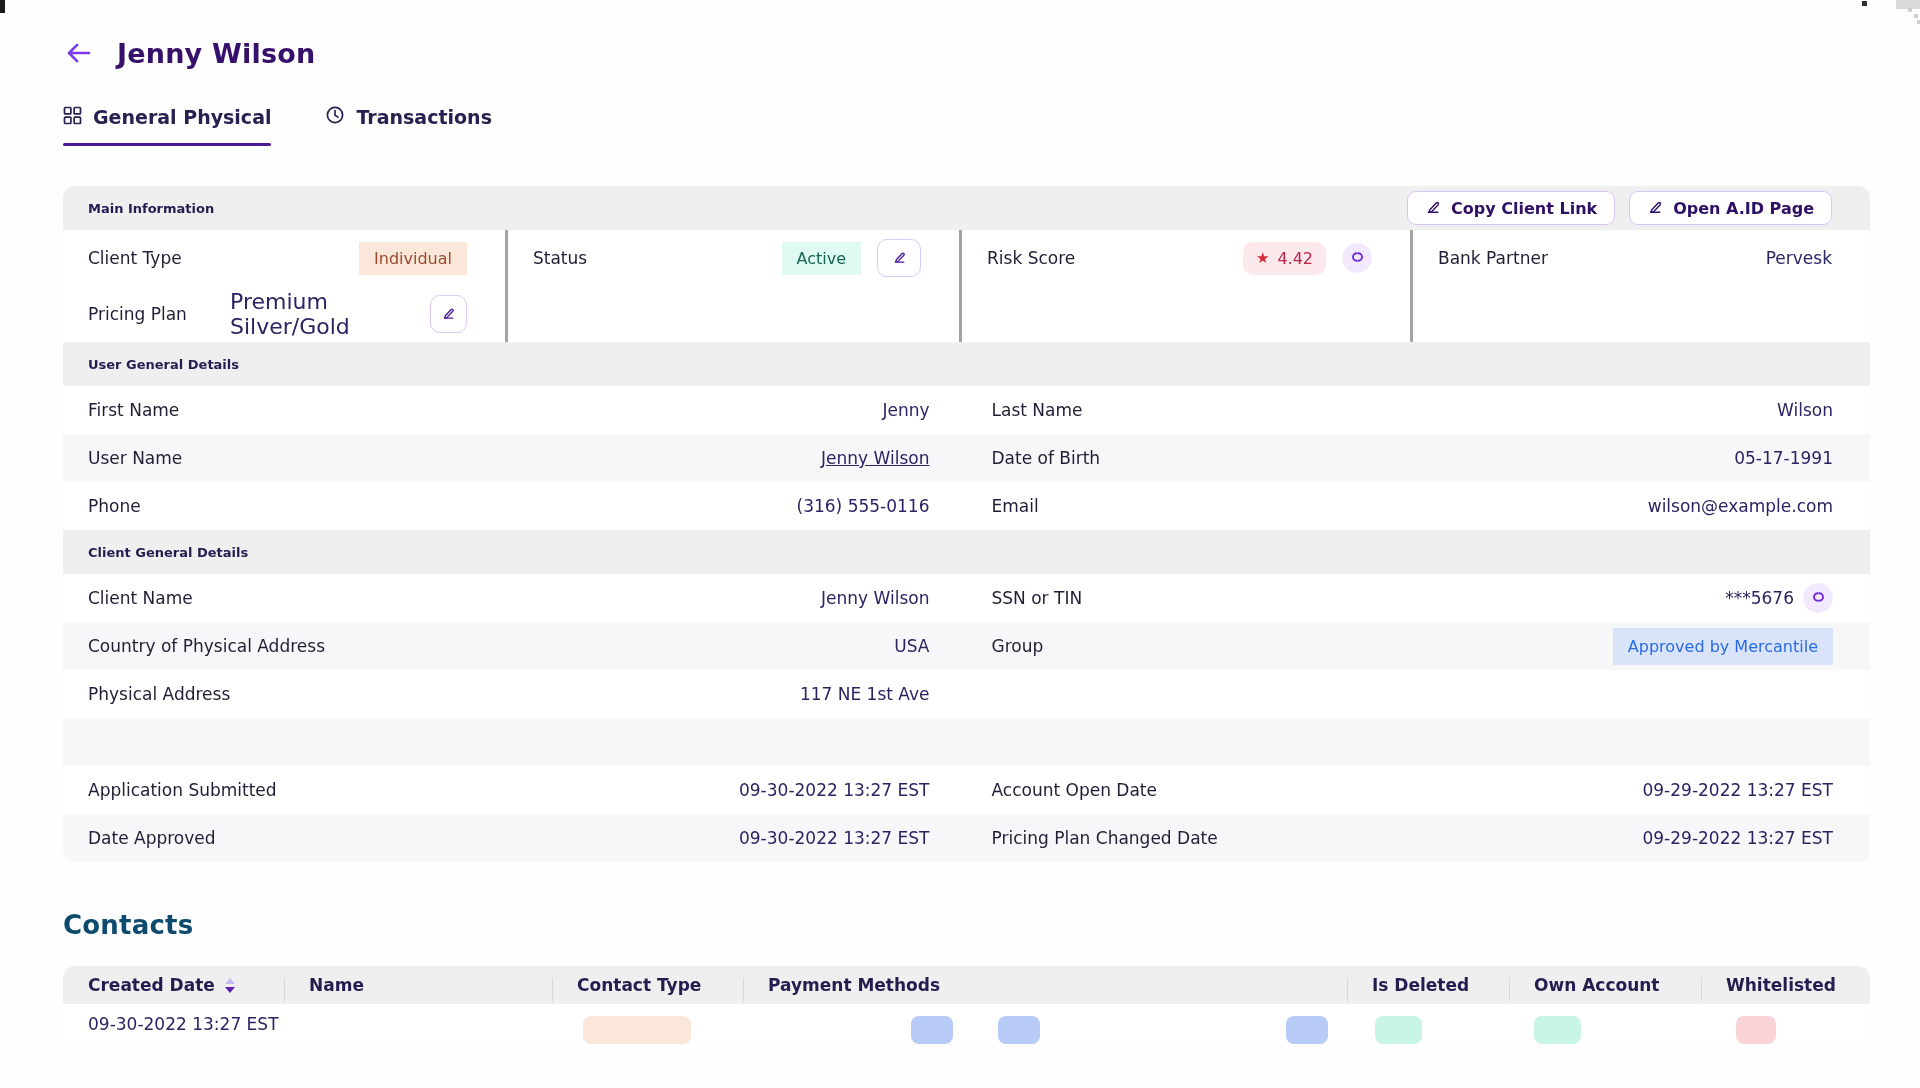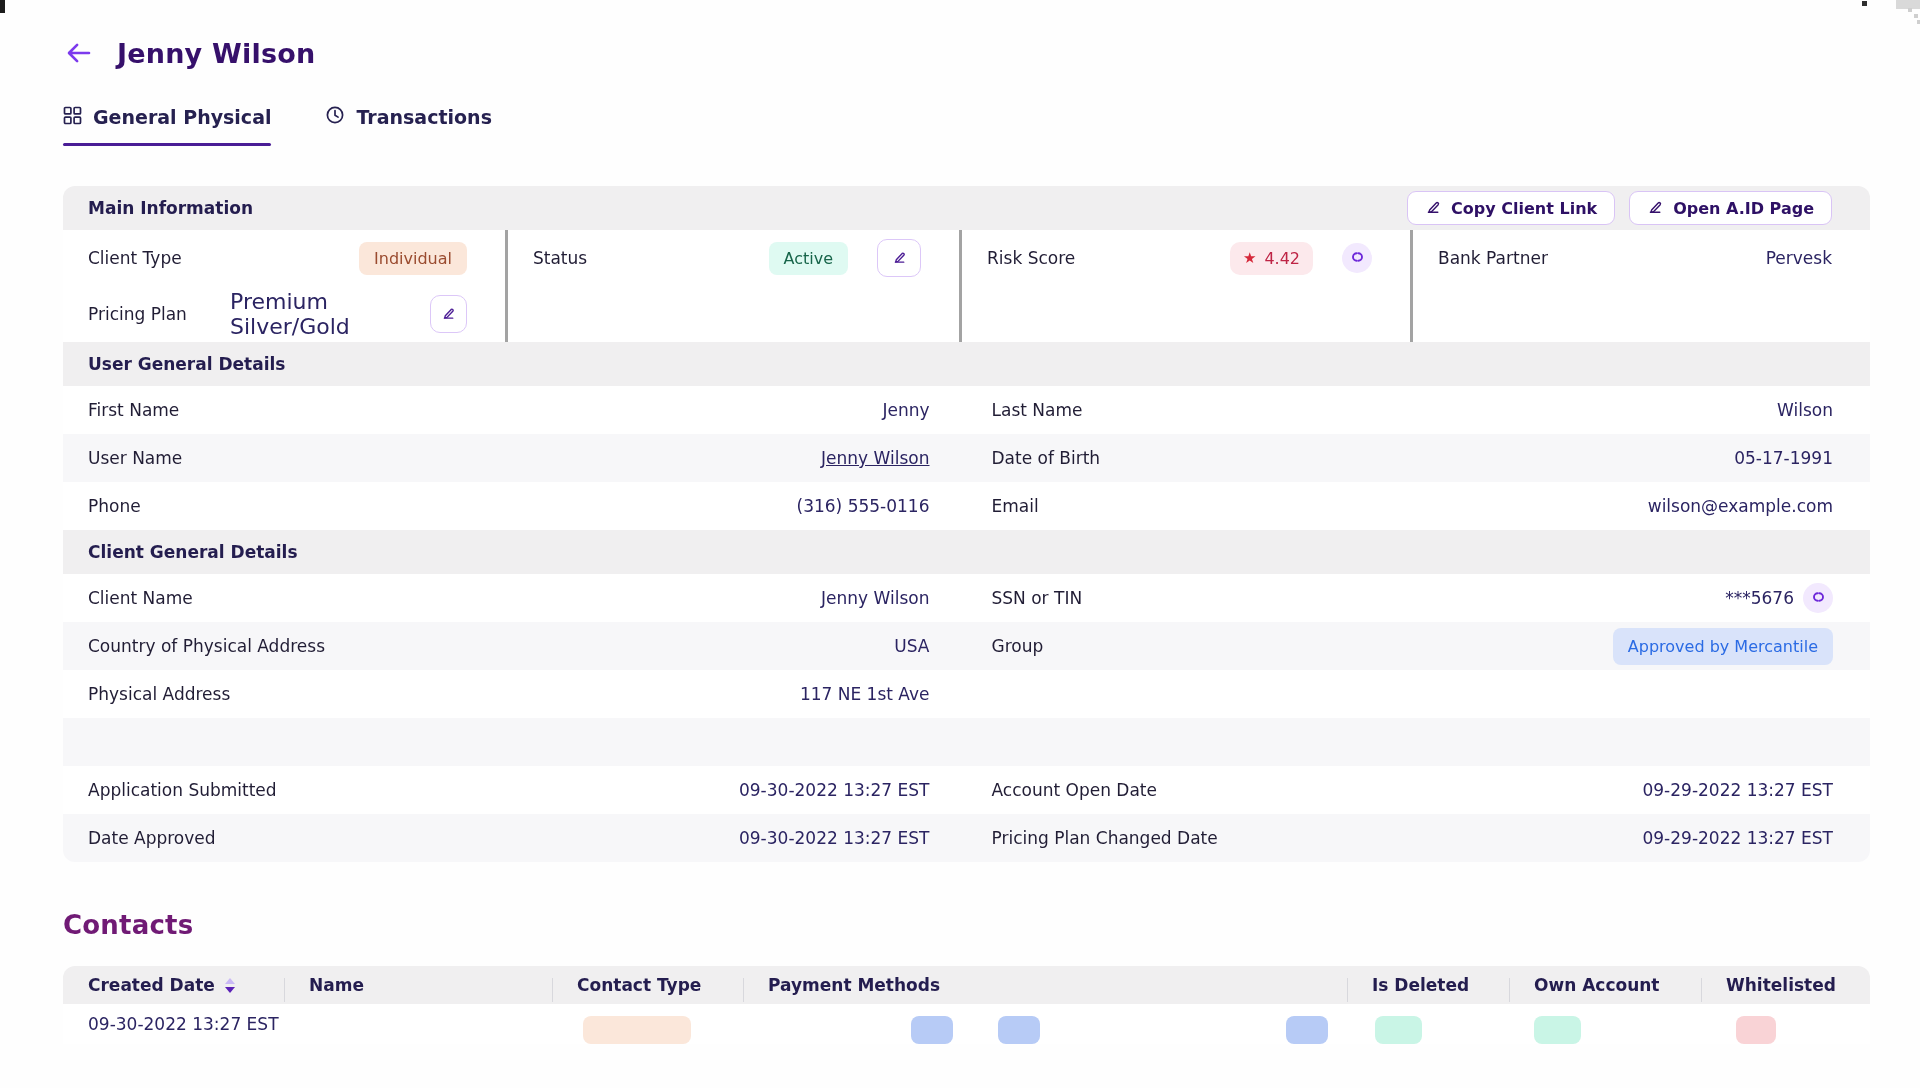--- a/index.html
+++ b/index.html
@@ -12,52 +12,52 @@
   .page-header{display:flex;align-items:center;gap:22px;padding:36px 0 0 63px;height:36px}
   .back-btn{width:32px;height:32px;border:none;background:transparent;padding:0;cursor:pointer;display:flex;align-items:center;justify-content:center}
   .page-title{margin:0;font-size:27px;line-height:36px;font-weight:700;color:#36106b;letter-spacing:.2px}
   
   .tabs{display:flex;gap:54px;margin:32px 0 0 63px;height:42px}
   .tab{display:flex;align-items:center;gap:11px;font-size:19px;font-weight:600;color:#262150;position:relative;cursor:pointer;padding-bottom:16px}
   .tab.active::after{content:"";position:absolute;left:0;right:0;bottom:0;height:3px;background:#4a1d96;border-radius:3px}
   
   .card{margin:40px 0 0 63px;width:1807px;border-radius:12px;overflow:hidden;background:#fff;box-sizing:border-box}
   .section-head{height:44px;background:#f0eff0;display:flex;align-items:center;justify-content:space-between;padding:0 38px 0 25px;box-sizing:border-box}
-  .section-title{font-size:17px;font-weight:600;color:#241d4f}
+  .section-title{font-size:13px;font-weight:600;color:#241d4f}
   .head-actions{display:flex;gap:14px}
   .action-btn{height:34px;border:1px solid #d9c4f5;border-radius:9px;background:#fff;display:flex;align-items:center;gap:10px;padding:0 17px;font-size:16px;font-weight:600;color:#2e1065;font-family:inherit;cursor:pointer}
   
   .main-grid{display:grid;grid-template-columns:445px 454px 451px 457px;background:#fff}
   .mcell{height:56px;display:flex;align-items:center;justify-content:space-between;padding:0 38px 0 25px;box-sizing:border-box;border-right:3px solid #a3a3a3}
   .mcell.no-border{border-right:none}
   .mlabel{font-size:17px;color:#211d35}
   .mvalue{font-size:17px;color:#2b2462;font-weight:500}
-  .badge{font-size:16px;padding:7px 15px;border-radius:8px;white-space:nowrap}
+  .badge{font-size:16px;padding:7px 15px;border-radius:0;white-space:nowrap}
   .badge-individual{background:#fbe7da;color:#9a4b2f}
   .badge-active{background:#dffaf2;color:#17654a}
   .badge-group{background:#d9e3fa;color:#2b6be4;padding:9px 15px}
   .risk-badge{background:#fce9ec;color:#be2445;display:flex;align-items:center;gap:8px;padding:7px 13px;border-radius:10px;font-size:16px;font-weight:500}
   .star{color:#d6293a;font-size:15px;line-height:1}
-  .right-group{display:flex;align-items:center;gap:29px}
+  .right-group{display:flex;align-items:center;gap:16px}
   .edit-btn{width:44px;height:38px;border:1px solid #dcc7f8;border-radius:10px;background:#fff;display:flex;align-items:center;justify-content:center;cursor:pointer;padding:0}
   .circle-icon{width:30px;height:30px;border-radius:50%;background:#f2e9fe;display:flex;align-items:center;justify-content:center;cursor:pointer;border:none;padding:0}
   .pricing-cell{justify-content:flex-end}
   .pricing-cell .mlabel{width:142px;flex:none}
   .pricing-cell .mvalue{font-size:22px}
   .pricing-cell .edit-btn{margin-left:12px}
   
   .drow{display:flex;height:48px;background:#fff}
   .drow.alt{background:#f7f7f9}
   .dcell{flex:1;display:flex;align-items:center;justify-content:space-between;padding:0 37px 0 25px;box-sizing:border-box}
   .dlabel{font-size:17px;color:#211d35;white-space:nowrap}
   .dvalue{font-size:17px;color:#2b2462;font-weight:400;white-space:nowrap}
   .dvalue.link{text-decoration:underline;cursor:pointer}
   .val-with-icon{display:flex;align-items:center;gap:9px}
   
-  .contacts-title{margin:48px 4px 0 63px;font-size:26px;font-weight:700;color:#701a75;letter-spacing:.2px}
+  .contacts-title{margin:48px 4px 0 63px;font-size:26px;font-weight:700;color:#0c4a6e;letter-spacing:.2px}
   .table{margin:26px 0 0 63px;width:1807px}
   .thead{display:flex;height:38px;background:#f0eff0;border-radius:12px 12px 0 0;align-items:center}
   .th{position:relative;height:100%;display:flex;align-items:center;gap:10px;padding-left:25px;font-size:17px;font-weight:600;color:#241d4f;box-sizing:border-box}
   .th.divided::before{content:"";position:absolute;left:0;top:12px;height:24px;width:1px;background:#d8d8dd}
   .sort{display:inline-flex;flex-direction:column;gap:3px;cursor:pointer}
   .sort .up{width:0;height:0;border-left:5px solid transparent;border-right:5px solid transparent;border-bottom:6px solid #c9b8f5}
   .sort .down{width:0;height:0;border-left:5px solid transparent;border-right:5px solid transparent;border-top:6px solid #5b21b6}
   .trow{position:relative;height:40px;background:#fff}
   .pr-text{position:absolute;top:10px;font-size:17px;color:#2b2462;font-weight:500;white-space:nowrap}
   .pill{position:absolute;top:12px;height:28px;border-radius:8px}

